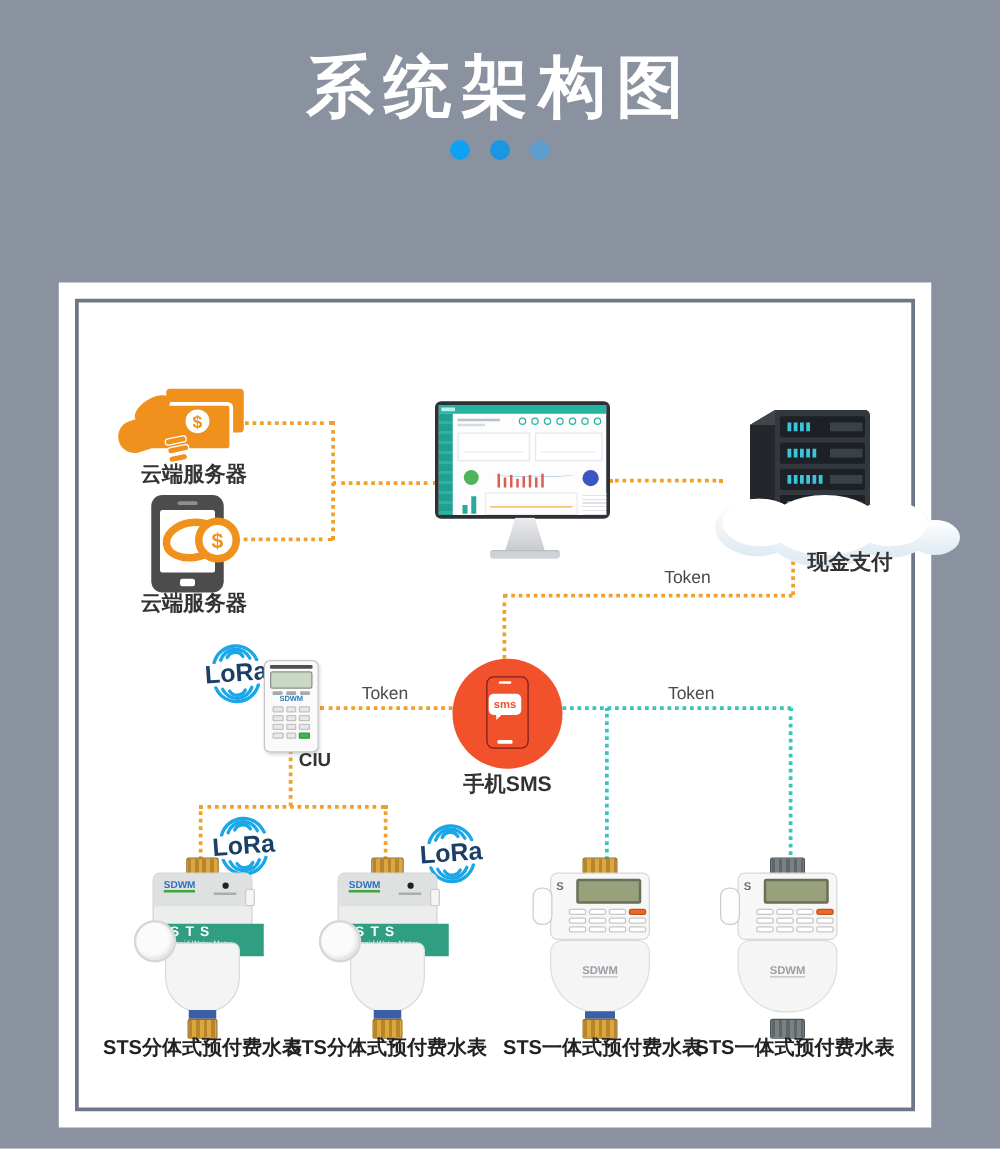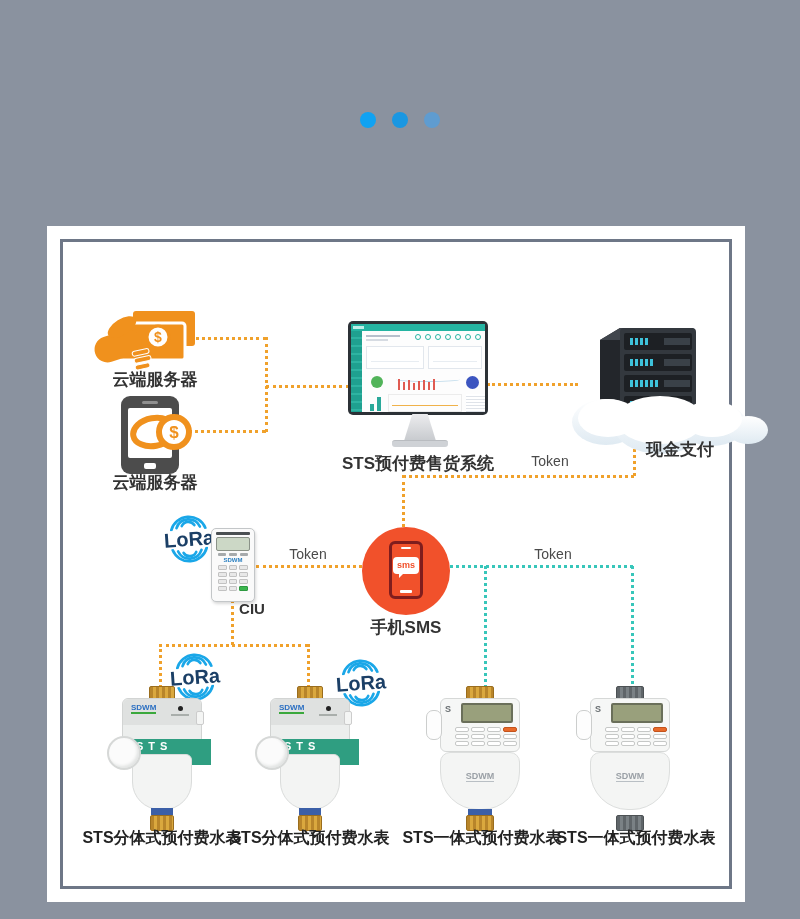--- a/index.html
+++ b/index.html
@@ -100,21 +100,21 @@
   .ciu-btnrow i { width:8px; height:3px; background:#a6aaac; border-radius:1px; display:block; }
   .ciu-brand { text-align:center; font-size:6px; font-weight:bold; color:#2a7fc0; line-height:8px; }
   .ciu-pad { display:grid; grid-template-columns:repeat(3,1fr); gap:2px; margin:1px 6px 0; }
   .ciu-pad i { height:5px; background:#e8e8e8; border:1px solid #c2c2c2; border-radius:1px; display:block; }
   .ciu-pad i.green { background:#3cb54e; border-color:#2d9940; }
 
   
   .sms { position:absolute; left:362px; top:527px; width:88px; height:88px;
          background:#f1512b; border-radius:50%; }
   .sphone { position:absolute; left:27px; top:14px; width:34px; height:58px;
-            border:3px solid #7f1d1d; border-radius:6px; }
+            border:1px solid #7f1d1d; border-radius:6px; }
   .sphone .sp { position:absolute; top:3px; left:9px; width:10px; height:2px; background:#fff; border-radius:1px; }
   .sphone .hm { position:absolute; bottom:3px; left:8px; width:12px; height:3px; background:#fff; border-radius:1px; }
   .bubble { position:absolute; top:13px; left:1px; width:26px; height:17px; background:#fff;
             border-radius:4px; font-size:9px; font-weight:bold; color:#f1512b;
             text-align:center; line-height:16px; }
   .bubble:after { content:""; position:absolute; left:6px; bottom:-4px;
                   border:3px solid transparent; border-top-color:#fff; border-left-color:#fff; }
 
   
   .meterA { position:absolute; width:96px; height:150px; }
@@ -170,20 +170,21 @@
 
   .mlabel { position:absolute; top:828px; width:160px; text-align:center;
             font-size:16px; font-weight:600; color:#222; }
   .ml1 { left:82px; } .ml2 { left:230px; } .ml3 { left:402px; } .ml4 { left:556px; }
 </style>
 </head>
 <body>
 
 <div class="stage">
 
+  <div class="title">系统架构图</div>
   <div class="dots">
     <span class="dot1"></span><span class="dot2"></span><span class="dot3"></span>
   </div>
 
   <div class="panel">
     <div class="panel-border"></div>
   </div>
 
   <div class="lh" style="left:183px;top:337px;width:83px;"></div>
   <div class="lv" style="left:265px;top:337px;height:95px;"></div>
@@ -277,21 +278,20 @@
         </span>
         <span class="botbox">
             <i></i>
           </span>
         <span class="mtable"></span>
       </div>
     </div>
   </div>
   <div class="mstand"></div>
   <div class="mbase"></div>
-  <div class="nlabel" style="left:330px;top:452px;width:176px;">STS预付费售货系统</div>
 
   <svg class="cloud-svg" width="210" height="142" viewBox="0 0 210 142">
     <defs>
       <linearGradient id="cg" x1="0" y1="0" x2="0" y2="1">
         <stop offset="0%" stop-color="#ffffff"></stop>
           <stop offset="100%" stop-color="#dfeaf2"></stop>
       </linearGradient>
     </defs>
     <g>
       <polygon points="40,24 60,12 60,100 40,112" fill="#23262b"></polygon>

